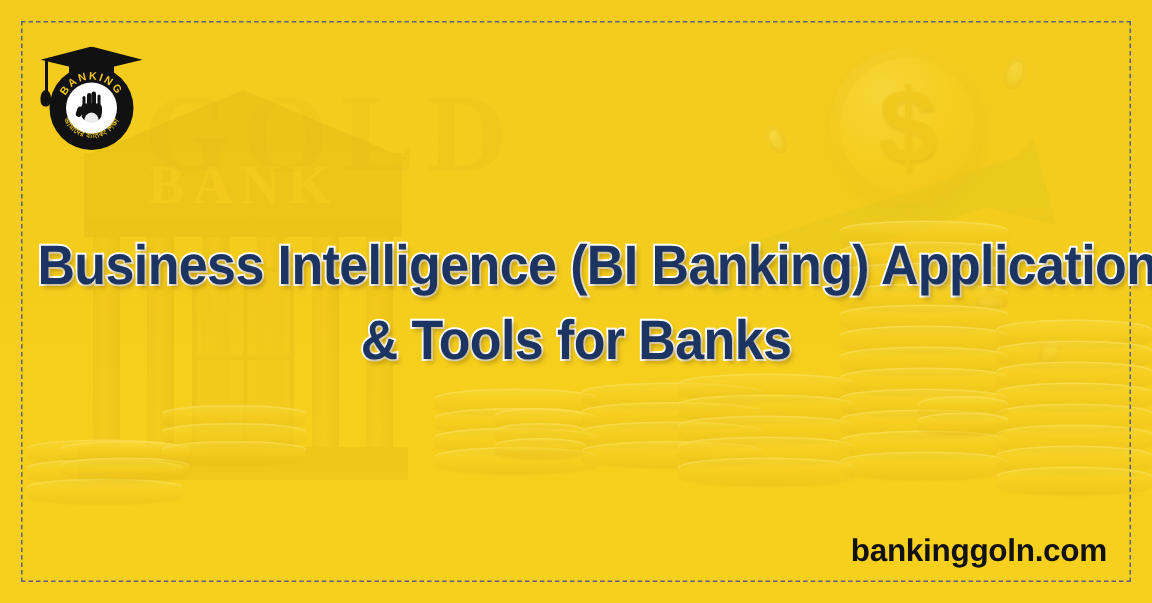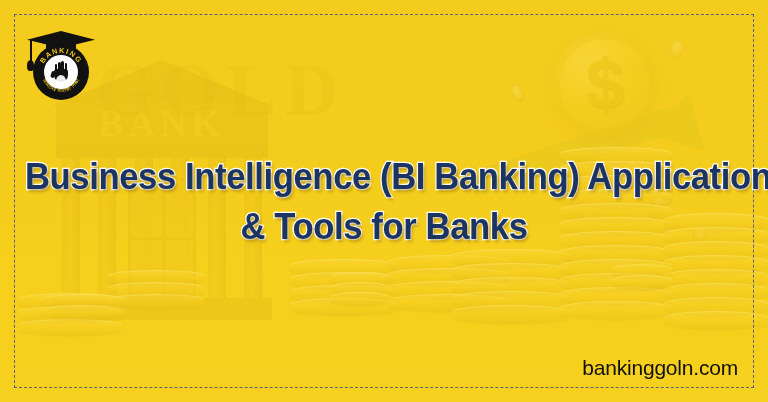--- a/index.html
+++ b/index.html
@@ -370,21 +370,21 @@
     transform: scaleX(0.935);
   }
   .headline .ln { display: block; white-space: nowrap; }
 
   
   .watermark {
     position: absolute;
     right: 30px;
     bottom: 22px;
     font-family: "Liberation Sans", sans-serif;
-    font-weight: normal;
+    font-weight: bold;
     font-size: 21px;
     color: #111111;
     letter-spacing: -0.2px;
   }
 </style>
 </head>
 <body>
 
 <div id="banner">
 

